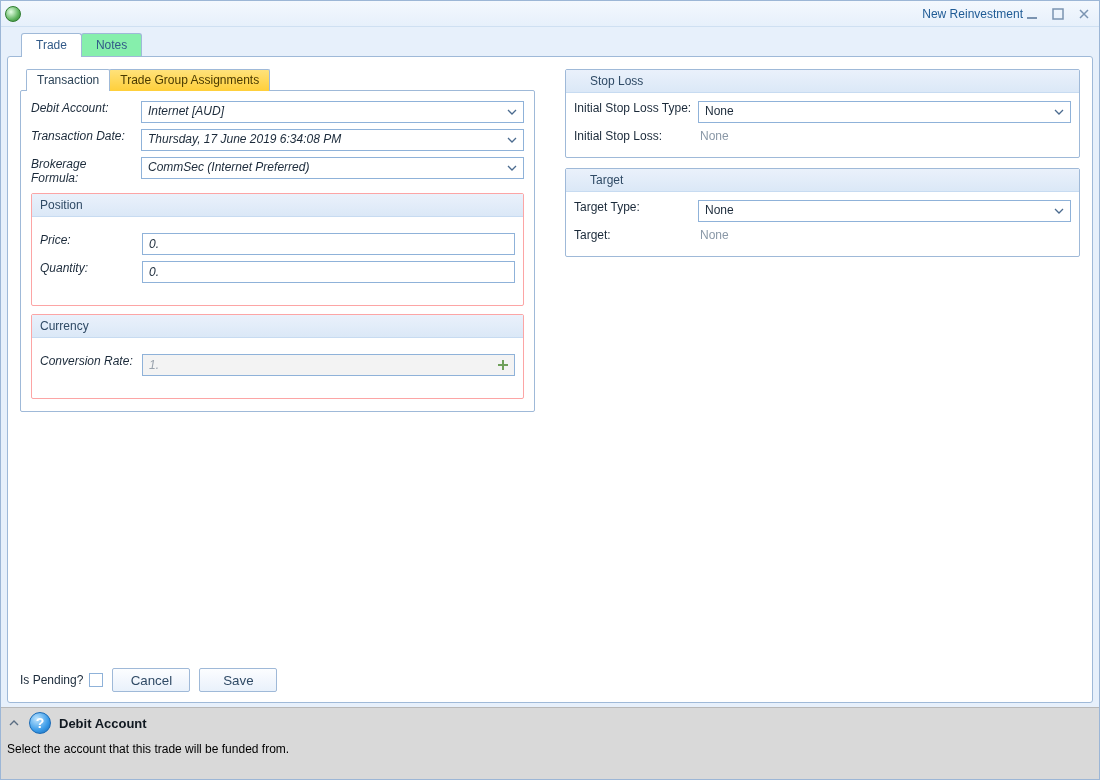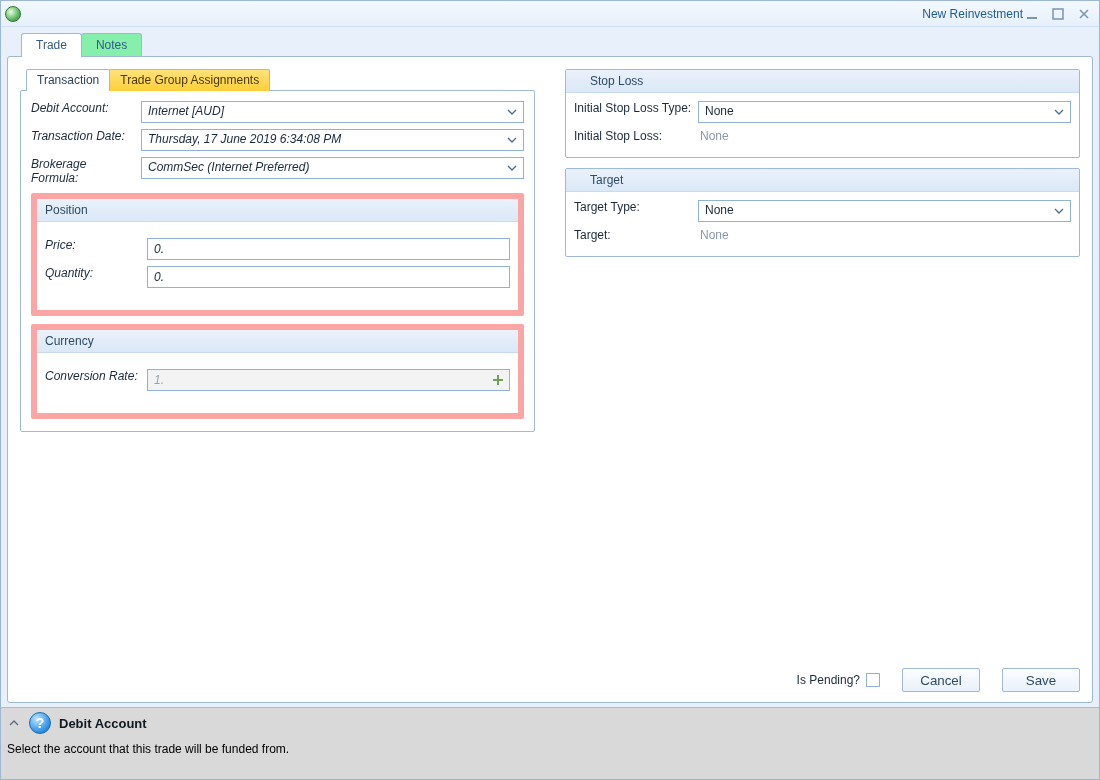--- a/index.html
+++ b/index.html
@@ -31,34 +31,34 @@
 
   .form-row { display: flex; align-items: flex-start; margin-bottom: 6px; gap: 6px; font-style: italic; }
   .form-row .lbl { width: 104px; color: #1b2a3a; }
   .combo, .textbox { flex: 1; height: 22px; border: 1px solid #8fb2d9; background: #fff; color: #1b2a3a; padding: 2px 20px 2px 6px; position: relative; }
   .combo { cursor: default; }
   .combo .chev { position: absolute; right: 4px; top: 3px; width: 14px; height: 14px; display: flex; align-items: center; justify-content: center; color: #4b6b8f; }
   .textbox input { border: none; outline: none; width: 100%; height: 100%; font: inherit; color: inherit; background: transparent; }
   .textbox.disabled { background: #f3f3f3; color: #9aa3ad; }
   .textbox .plus { position: absolute; right: 3px; top: 2px; width: 16px; height: 16px; display:flex; align-items:center; justify-content:center; color:#6fa05a; }
 
-  .group { border: 6px solid #fca5a5; border-radius: 2px; margin-top: 8px; }
+  .group { border: 1px solid #fca5a5; border-radius: 2px; margin-top: 8px; }
   .group .group-hdr { background: linear-gradient(#eaf1fb, #dbe8f7); border-bottom: 1px solid #c7dbf1; padding: 4px 8px; color: #2f4a65; }
   .group .group-body { padding: 16px 8px; }
   .group .form-row .lbl { width: 96px; }
   .group.currency .form-row .lbl { width: 96px; }
 
   .side-group { border: 1px solid #9fb9d8; border-radius: 2px; margin-bottom: 10px; }
   .side-group .sg-hdr { background: linear-gradient(#eaf1fb, #dbe8f7); border-bottom: 1px solid #c7dbf1; padding: 4px 24px; color: #2f4a65; }
   .side-group .sg-body { padding: 8px 8px; }
   .side-row { display: flex; margin-bottom: 6px; gap: 6px; }
   .side-row .lbl { width: 118px; }
   .side-row .static { color: #8a98a7; padding-left: 2px; }
 
-  .footer-bar { display:flex; align-items:center; justify-content:flex-end; gap:22px; padding: 6px 0 2px 0; }
+  .footer-bar { display:flex; align-items:center; gap:9px; padding: 6px 0 2px 0; }
   .footer-bar .pending { display:flex; align-items:center; gap:6px; color:#1b2a3a; }
   .footer-bar input[type=checkbox] { width: 14px; height: 14px; border:1px solid #8fb2d9; background:#fff; appearance:none; }
   .btn { min-width: 78px; height: 24px; border: 1px solid #9fb9d8; background: linear-gradient(#fcfdff, #e9f1fb); color: #2f4a65; border-radius: 2px; padding: 0 14px; cursor: default; }
 
   .help-panel { height: 72px; background: #d9d9d9; border-top: 1px solid #b8b8b8; display:flex; flex-direction:column; }
   .help-top { display:flex; align-items:center; gap:8px; padding: 4px 6px 0 6px; }
   .help-top .collapse { width:14px; height:14px; display:flex; align-items:center; justify-content:center; color:#5a6d82; }
   .help-top .qicon { width:22px; height:22px; border-radius:11px; background: radial-gradient(circle at 35% 30%, #bfe5ff, #3a9be8 60%, #1464b0); display:flex; align-items:center; justify-content:center; color:#fff; font-weight:bold; font-size:14px; border:1px solid #1a6bb7; }
   .help-top .ht { font-weight:bold; font-size:13px; color:#101820; }
   .help-text { padding: 8px 6px 6px 6px; color:#000000; }

